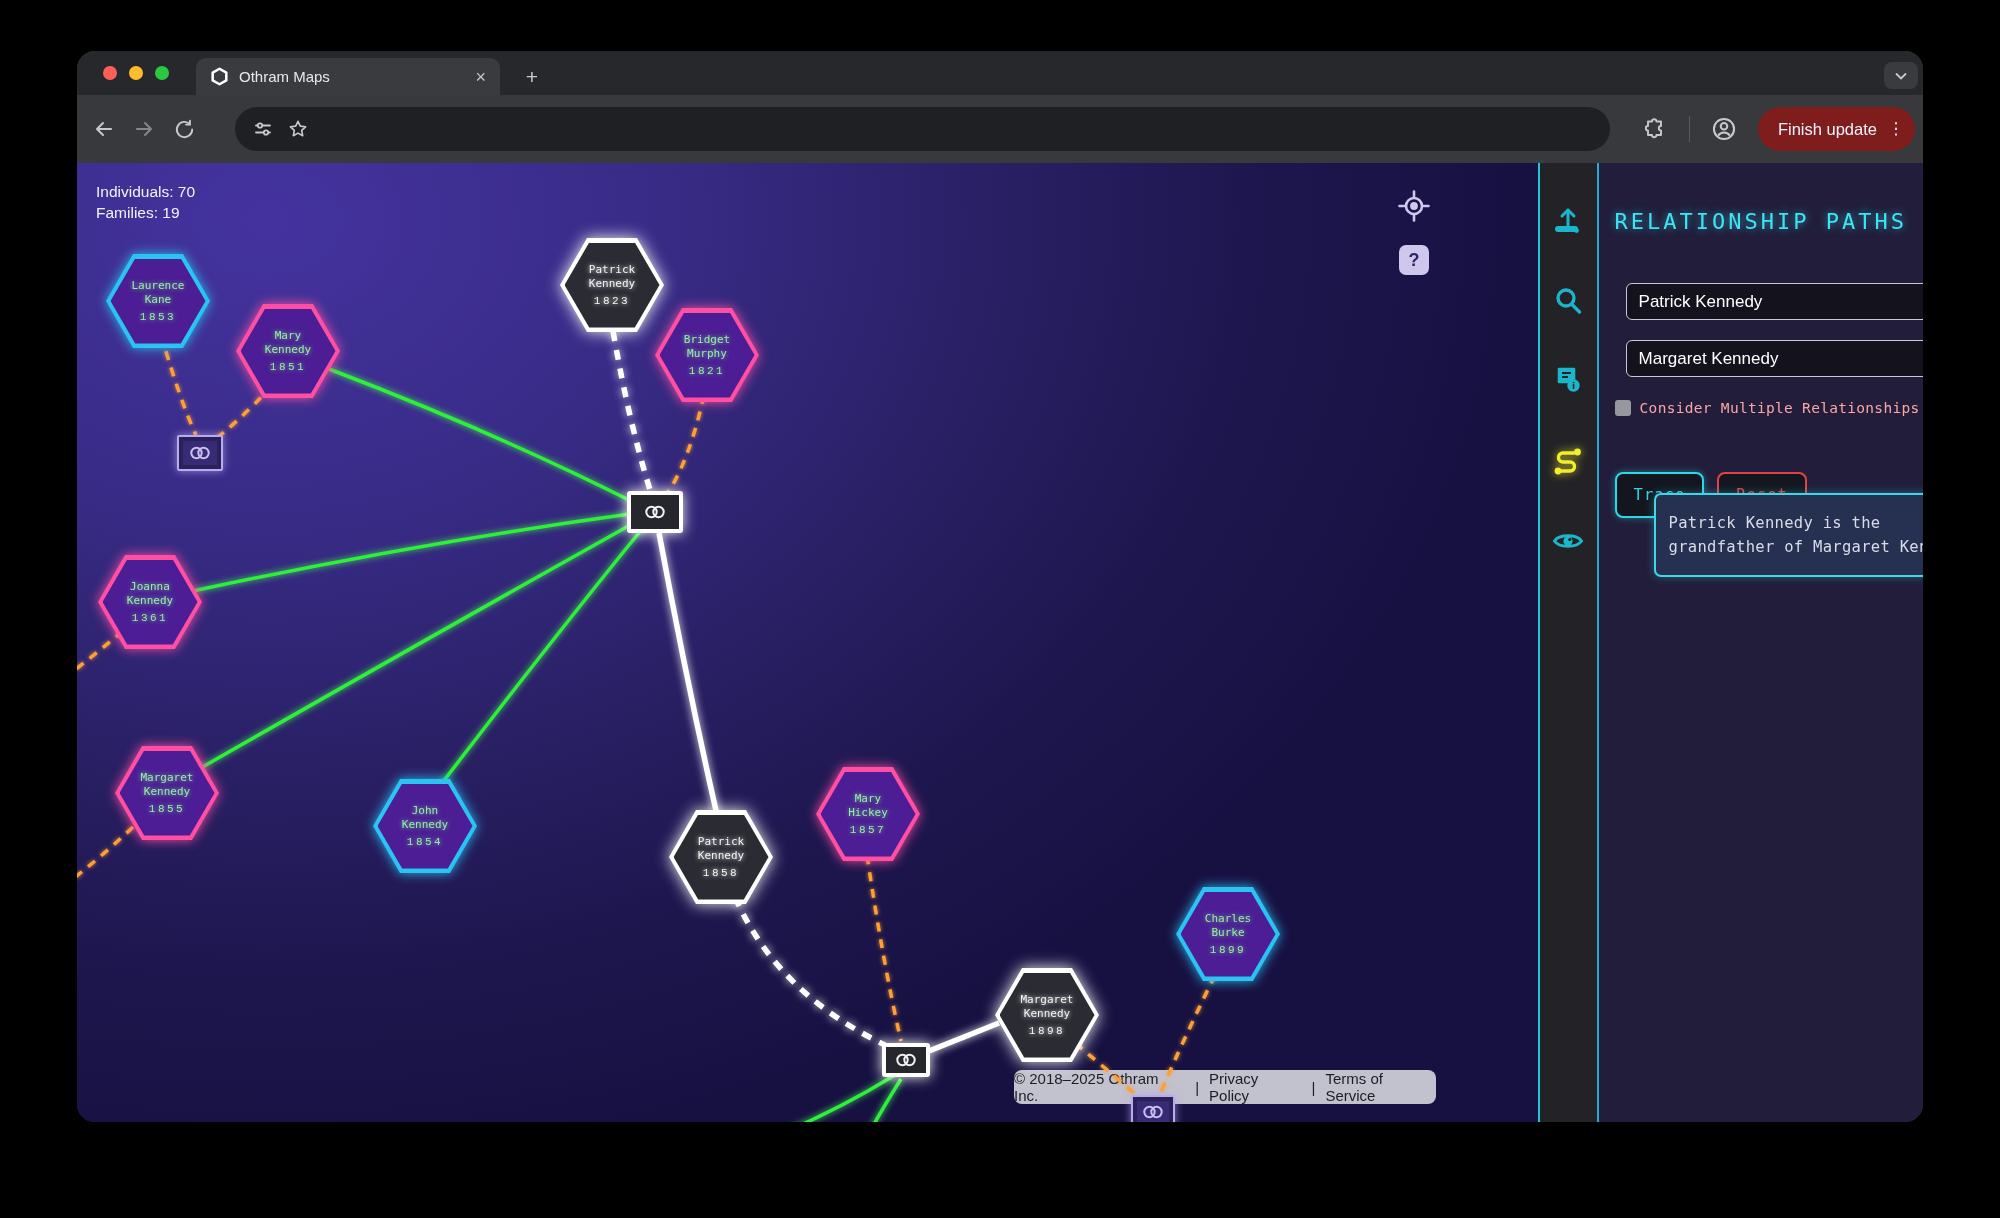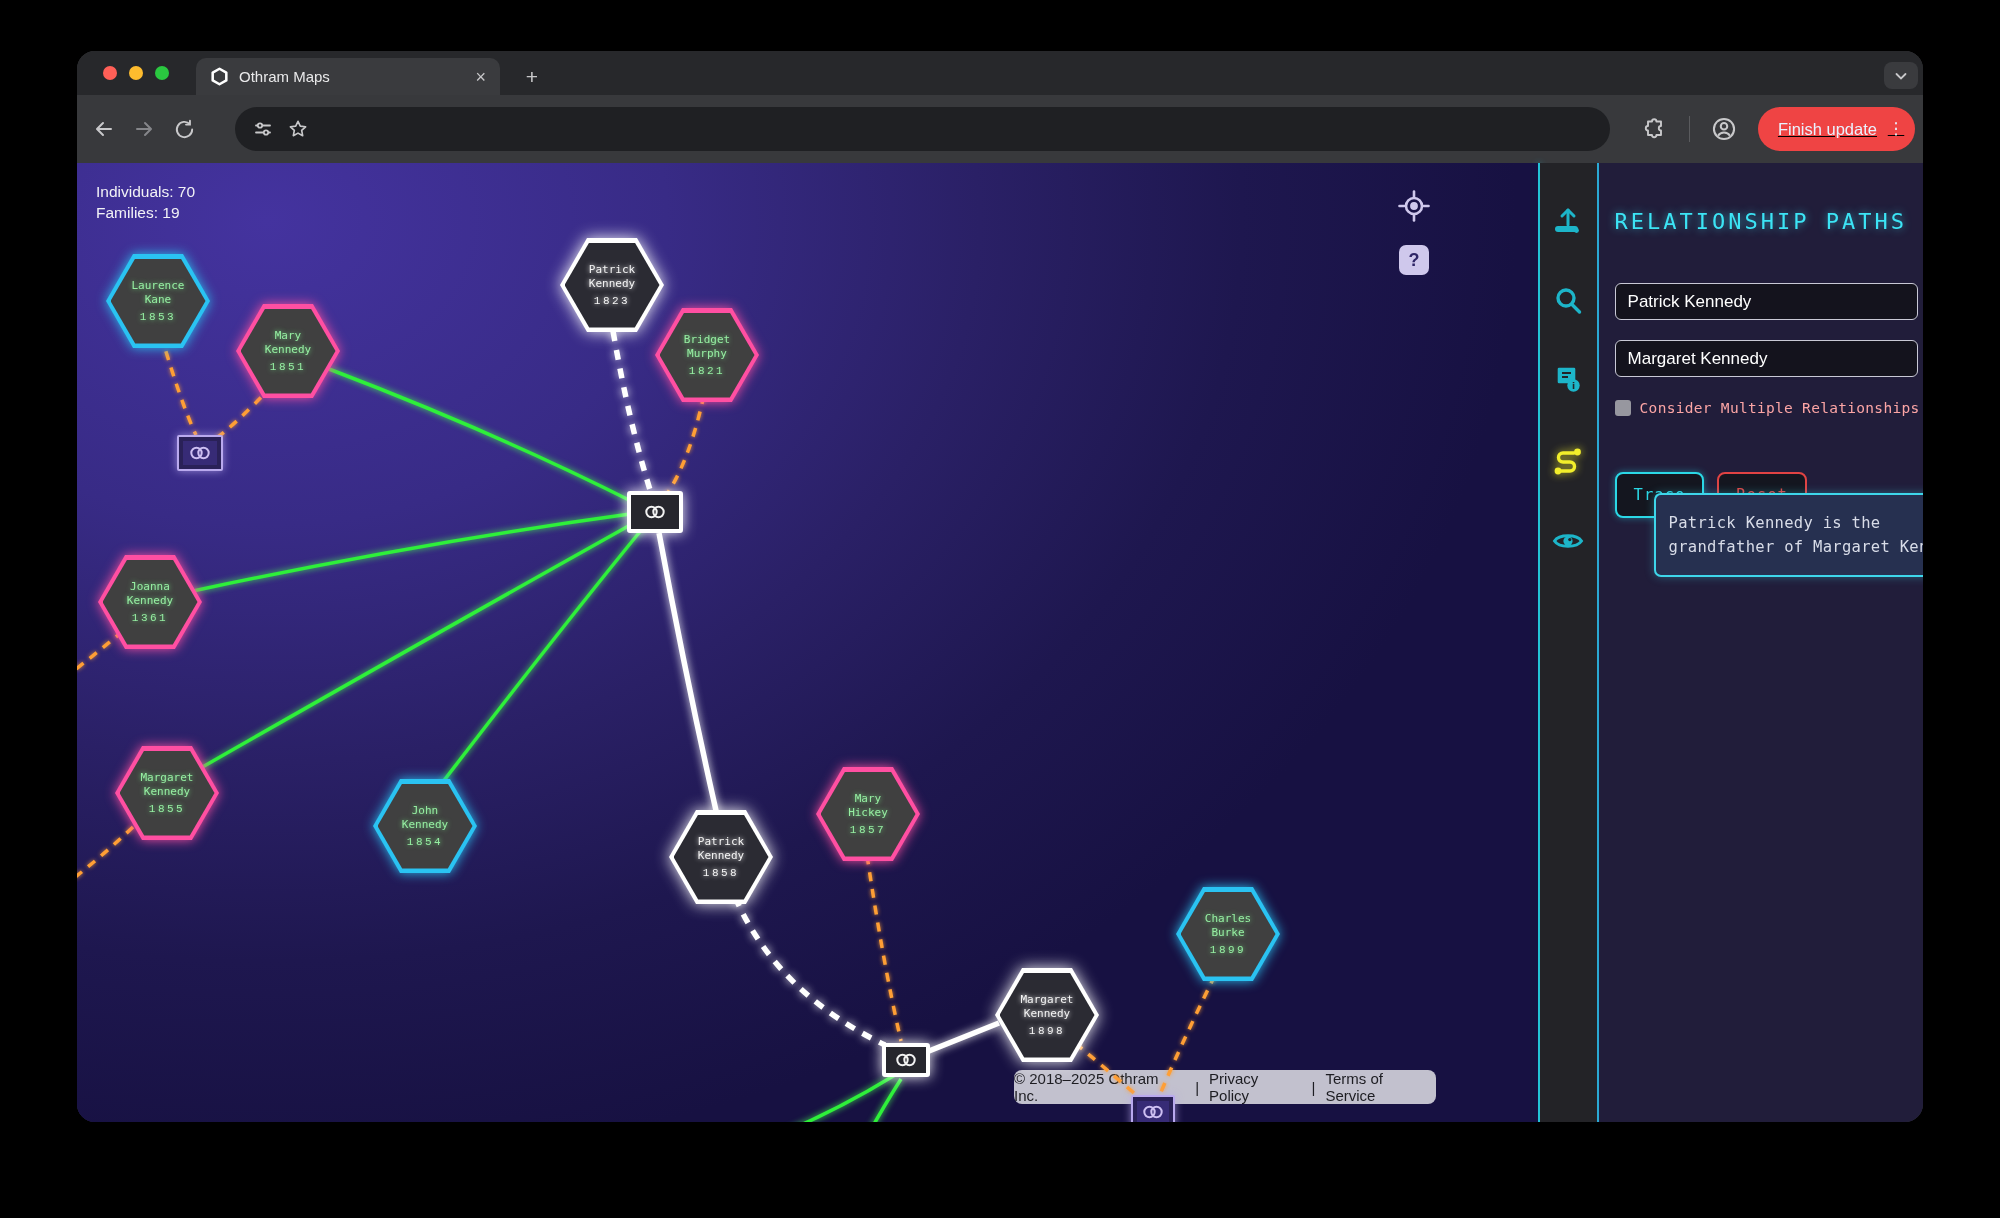--- a/index.html
+++ b/index.html
@@ -30,22 +30,22 @@
              align-items:center; }
   .nav-ic { width:40px; height:40px; display:flex; align-items:center;
             justify-content:center; cursor:pointer; flex:0 0 auto; }
   .omnibox { position:absolute; left:158px; top:12px; width:1375px; height:44px;
              background:#1f2023; border-radius:22px; display:flex; align-items:center;
              padding:0 18px; gap:14px; }
   .omni-url { color:#e8e8ea; font-size:17px; flex:1; }
   .tb-right { position:absolute; right:0; top:0; height:68px; display:flex;
               align-items:center; gap:14px; padding-right:8px; }
   .tb-divider { width:1px; height:26px; background:#5a5b5e; }
-  .update-pill { height:44px; background:#ef4444; border-radius:22px; display:flex;
-                 align-items:center; gap:10px; padding:0 10px 0 20px; cursor:pointer;text-decoration:underline; }
+  .update-pill { height:44px; background:#7f1d1d; border-radius:22px; display:flex;
+                 align-items:center; gap:10px; padding:0 10px 0 20px; cursor:pointer; }
   .update-pill span { color:#e9f3ff; font-size:16.5px; }
   .kebab { color:#e9f3ff; font-size:19px; letter-spacing:0; line-height:.45;
            width:18px; text-align:center; }
 
   
   .content { position:absolute; left:0; top:112px; right:0; bottom:0; display:flex; }
   .canvas { position:relative; width:1638px; height:959px; overflow:hidden;
             background:radial-gradient(1250px 950px at 13% 6%, #44339f 0%, #382b86 32%,
                        #2a2066 57%, #1e174f 78%, #171142 100%), #171142; }
   .stats { position:absolute; left:19px; top:18px; color:#f2f2f6; font-size:15.5px;
@@ -61,21 +61,21 @@
   .edge-orange  { fill:none; stroke:#ff9f35; stroke-width:3.5; stroke-dasharray:9 8; }
   .g-orange { filter:drop-shadow(0 0 2px rgba(255,160,50,.85)); }
   .edge-wdash   { fill:none; stroke:#ffffff; stroke-width:5.5; stroke-dasharray:10 9; }
   .edge-wsolid  { fill:none; stroke:#ffffff; stroke-width:5.5; }
   .g-white  { filter:drop-shadow(0 0 4px rgba(255,255,255,.95)); }
 
   
   .p-node { position:absolute; transform:translate(-50%,-50%); z-index:3; cursor:pointer; }
   .hexb { width:104px; height:94px; display:flex; align-items:center; justify-content:center;
           clip-path:polygon(26% 0,74% 0,100% 50%,74% 100%,26% 100%,0 50%); }
-  .hexf { width:95px; height:85px; background:#404040; display:flex; flex-direction:column;
+  .hexf { width:95px; height:85px; background:#4c1d95; display:flex; flex-direction:column;
           align-items:center; justify-content:center; gap:2px;
           clip-path:polygon(26% 0,74% 0,100% 50%,74% 100%,26% 100%,0 50%); }
   .p-name { font-family:"DejaVu Sans Mono", monospace; font-size:11px; color:#96eea2;
             text-align:center; line-height:1.3; text-shadow:0 0 5px rgba(120,255,140,.8); }
   .p-year { font-family:Liberation Mono, monospace; font-size:11px; color:#96eea2;
             letter-spacing:2.5px; text-shadow:0 0 5px rgba(120,255,140,.8); margin-top:2px; }
   .p-node.male   { filter:drop-shadow(0 0 6px rgba(42,195,242,.95)); }
   .p-node.male .hexb { background:#2ac3f2; }
   .p-node.female { filter:drop-shadow(0 0 6px rgba(255,79,162,.95)); }
   .p-node.female .hexb { background:#ff4fa2; }
@@ -109,21 +109,21 @@
   .side-btn svg { width:32px; height:32px; }
   .ic-cyan { color:#1db5c9; }
   .ic-yellow { color:#f2ee2b; filter:drop-shadow(0 0 4px rgba(242,238,43,.8)); }
 
   
   .panel { flex:1; background:#211d3a; border-left:2px solid #2aa9d4; position:relative;
            padding:46px 16px 0 16px; }
   .panel-title { font-family:"DejaVu Sans Mono", monospace; font-size:22px;
            letter-spacing:3px; color:#3ce4f5; text-align:center;
            text-shadow:0 0 9px rgba(60,228,245,.65); white-space:nowrap; }
-  .input-row { position:absolute; left:16px; width:359px; display:flex;
+  .input-row { position:absolute; left:27px; width:359px; display:flex;
            align-items:flex-end; gap:22px; }
   .p-input { width:315px; height:37px; background:#14131d; border:1.5px solid #c9c9d6;
            border-radius:6px; color:#fff; font-size:17px; padding:0 12px;
            font-family:"Liberation Sans", sans-serif; outline:none; }
   .hexcheck { flex:0 0 auto; display:flex; cursor:pointer; }
   .check-row { position:absolute; left:16px; top:237px; display:flex; align-items:center;
            gap:9px; cursor:pointer; }
   .checkbox { width:16px; height:16px; background:#97979f; border-radius:3px; }
   .check-label { font-family:"DejaVu Sans Mono", monospace; font-size:14.5px;
            color:#fca5a5; letter-spacing:.3px; }

